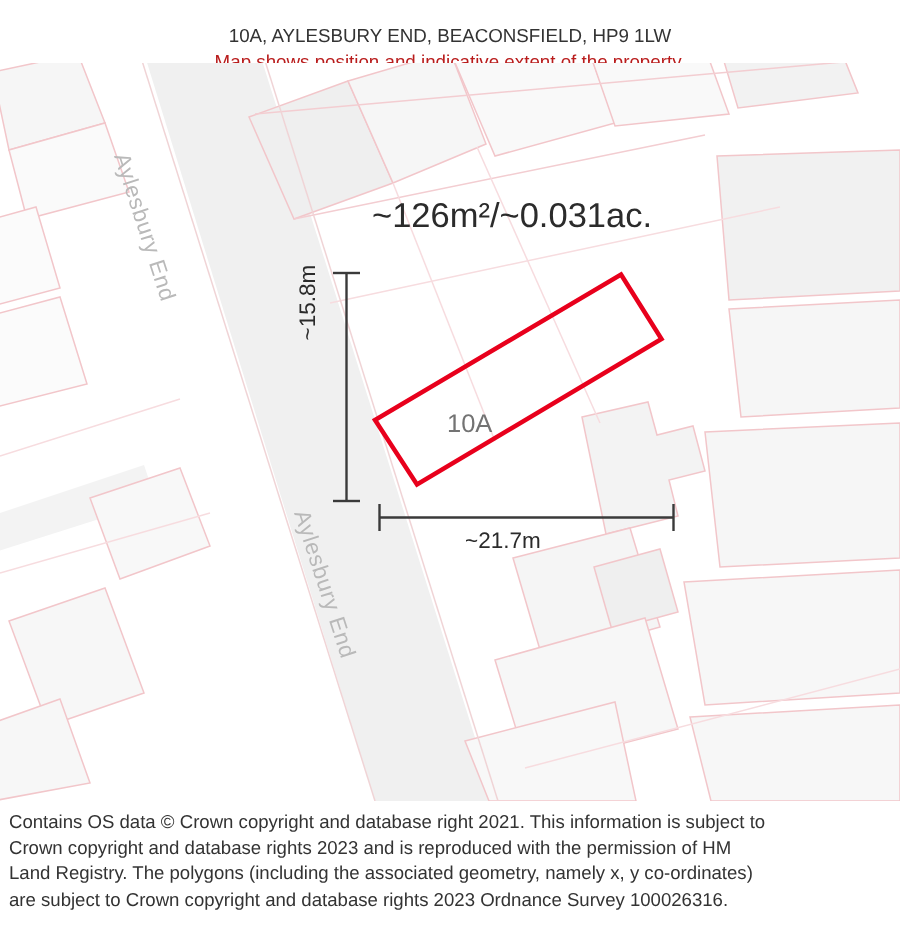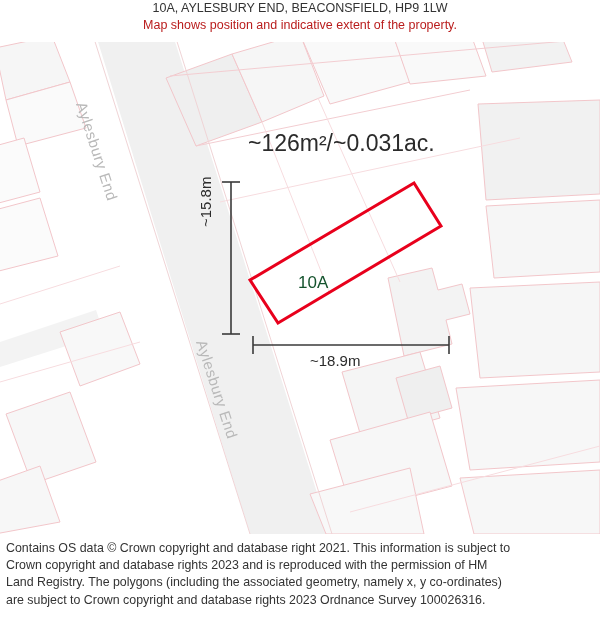--- a/index.html
+++ b/index.html
@@ -17,21 +17,21 @@
     height: 625px;
     background: #ffffff;
   }
   
   .header {
     position: absolute;
     top: 0; left: 0;
     width: 600px;
     height: 42px;
     text-align: center;
-    padding-top: 0;
+    padding-top: 16px;
   }
   .header .title {
     font-size: 12.5px;
     line-height: 17px;
     color: #333;
   }
   .header .subtitle {
     font-size: 12.5px;
     line-height: 17px;
     color: #b91c1c;
@@ -57,21 +57,21 @@
   .area-label {
     left: 248px;
     top: 88px;
     font-size: 23px;
     color: #2b2b2b;
   }
   .plot-label {
     left: 298px;
     top: 231px;
     font-size: 17px;
-    color: #14532d;
+    color: #737373;
   }
   .width-label {
     left: 310px;
     top: 310px;
     font-size: 15px;
     color: #2b2b2b;
   }
   .height-label {
     left: 197px;
     top: 185px;
@@ -180,21 +180,21 @@
       <polygon points="414,141 441,184 278,281 250,238" fill="none" stroke="#e8001c" stroke-width="3"></polygon>
 
       <g>
         <text class="street" transform="translate(76,62) rotate(72)">Aylesbury End</text>
         <text class="street" transform="translate(196,300) rotate(72)">Aylesbury End</text>
       </g>
     </svg>
 
     <div class="map-label area-label">~126m²/~0.031ac.</div>
     <div class="map-label plot-label">10A</div>
-    <div class="map-label width-label">~18.9m</div>
+    <div class="map-label width-label">~21.7m</div>
     <div class="map-label height-label">~15.8m</div>
   </div>
 
   <div class="footer">
     <p>Contains OS data © Crown copyright and database right 2021. This information is subject to Crown copyright and database rights 2023 and is reproduced with the permission of HM Land Registry. The polygons (including the associated geometry, namely x, y co-ordinates) are subject to Crown copyright and database rights 2023 Ordnance Survey 100026316.</p>
   </div>
 
 </div>
 
 </body></html>

